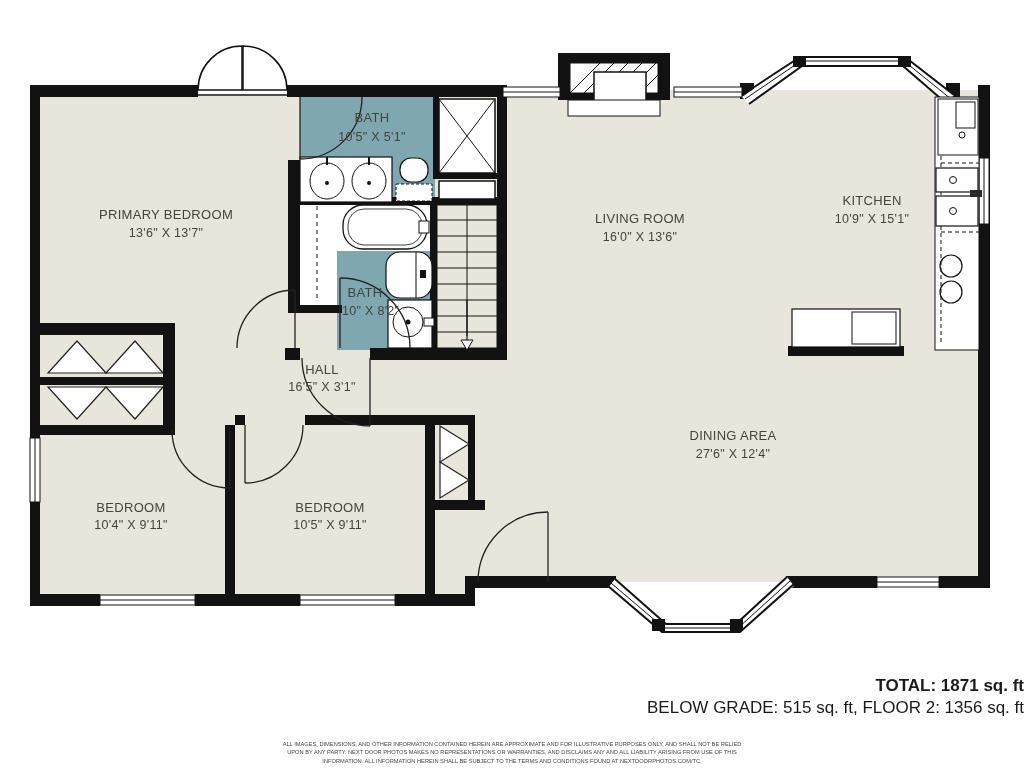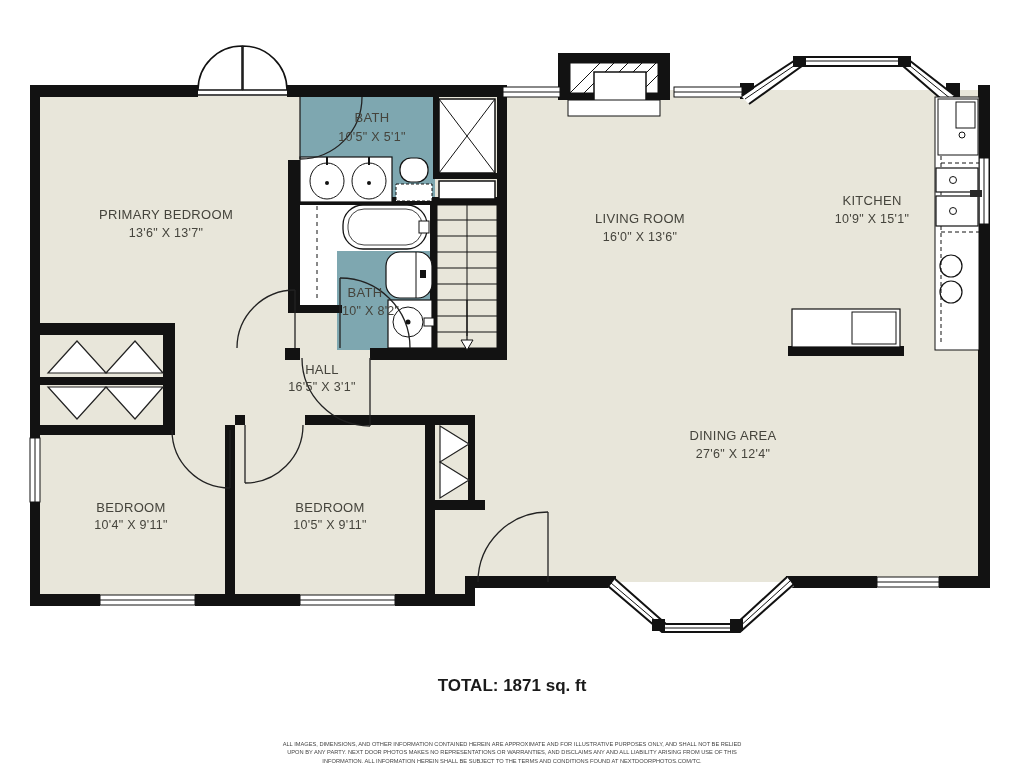--- a/index.html
+++ b/index.html
@@ -2,21 +2,21 @@
 <html><head>
 <meta charset="utf-8">
 <style>
   html,body{margin:0;padding:0;background:#ffffff;}
   #stage{position:relative;width:1024px;height:768px;background:#ffffff;overflow:hidden;
          font-family:"Liberation Sans",sans-serif;}
   svg{position:absolute;top:0;left:0;}
   svg text{font-family:"Liberation Sans",sans-serif;fill:#45443c;letter-spacing:.3px;}
   .room-name{font-size:13px;}
   .room-dims{font-size:12.5px;}
-  .summary{position:absolute;left:0;width:1024px;text-align:center;color:#1a1a1a;}
+  .summary{position:absolute;left:0;width:1024px;text-align:right;color:#1a1a1a;}
   #total-line{top:676px;font-size:17px;font-weight:bold;}
   #line2{top:698px;font-size:17px;}
   #line3{top:719px;font-size:17px;}
   #disclaimer{top:740px;left:282px;width:460px;font-size:5.7px;line-height:1.45;color:#444;text-align:center;}
 </style>
 </head>
 <body>
 
 <div id="stage">
 
@@ -274,14 +274,15 @@
       <text class="room-dims" x="330" y="529">10'5" X 9'11"</text>
     </g>
     <g>
       <text class="room-name" x="733" y="440">DINING AREA</text>
       <text class="room-dims" x="733" y="458">27'6" X 12'4"</text>
     </g>
   </g>
 </svg>
 
   <div id="total-line" class="summary">TOTAL: 1871 sq. ft</div>
+  <div id="line2" class="summary">BELOW GRADE: 515 sq. ft, FLOOR 2: 1356 sq. ft</div>
   <div id="disclaimer" class="summary">ALL IMAGES, DIMENSIONS, AND OTHER INFORMATION CONTAINED HEREIN ARE APPROXIMATE AND FOR ILLUSTRATIVE PURPOSES ONLY, AND SHALL NOT BE RELIED UPON BY ANY PARTY. NEXT DOOR PHOTOS MAKES NO REPRESENTATIONS OR WARRANTIES, AND DISCLAIMS ANY AND ALL LIABILITY ARISING FROM USE OF THIS INFORMATION. ALL INFORMATION HEREIN SHALL BE SUBJECT TO THE TERMS AND CONDITIONS FOUND AT NEXTDOORPHOTOS.COM/TC.</div>
 </div>
 
 </body></html>

